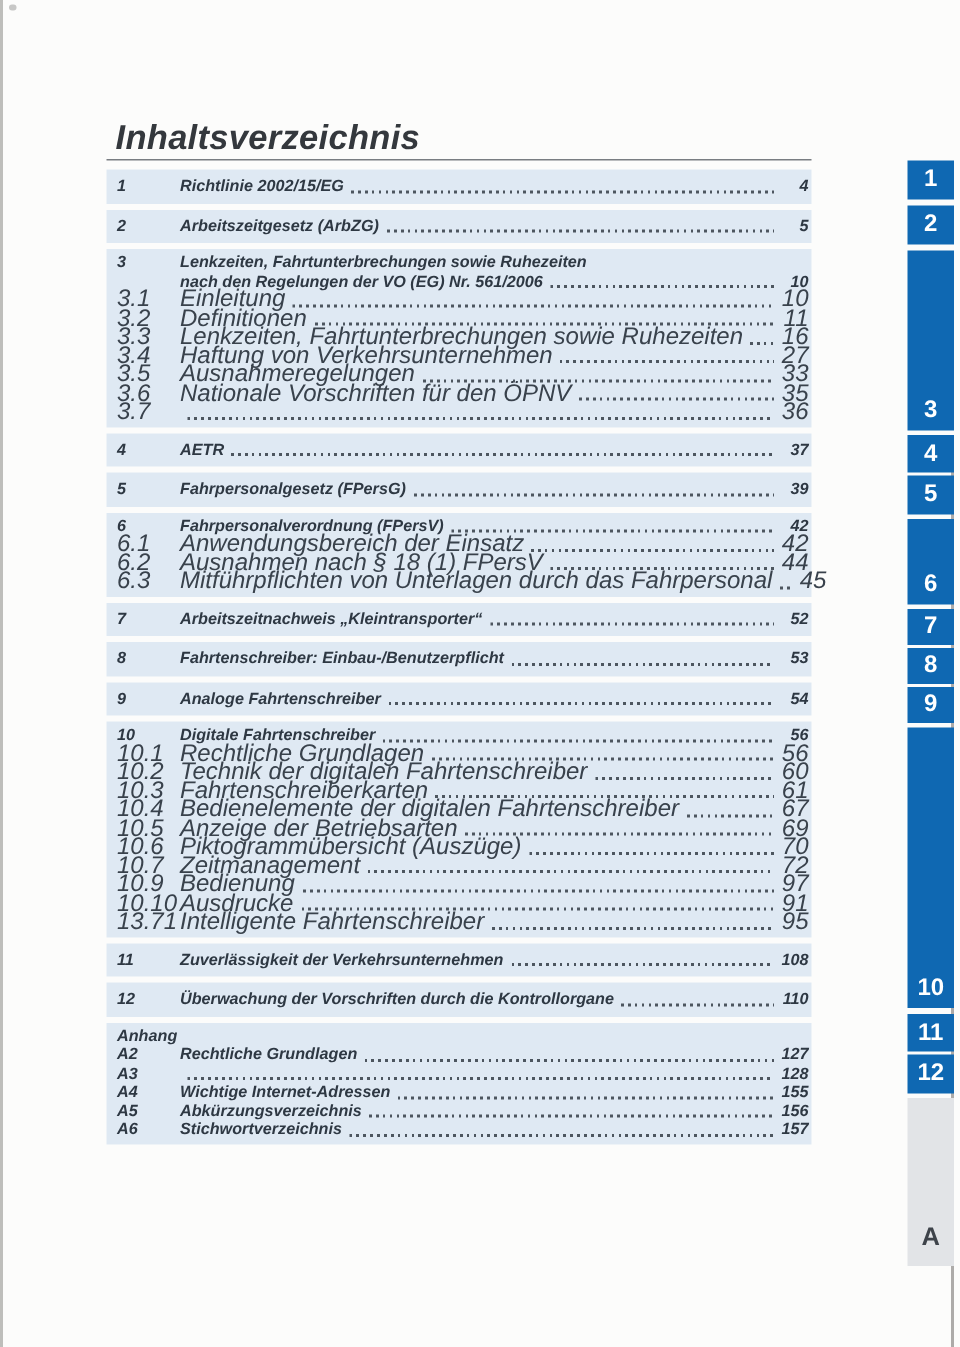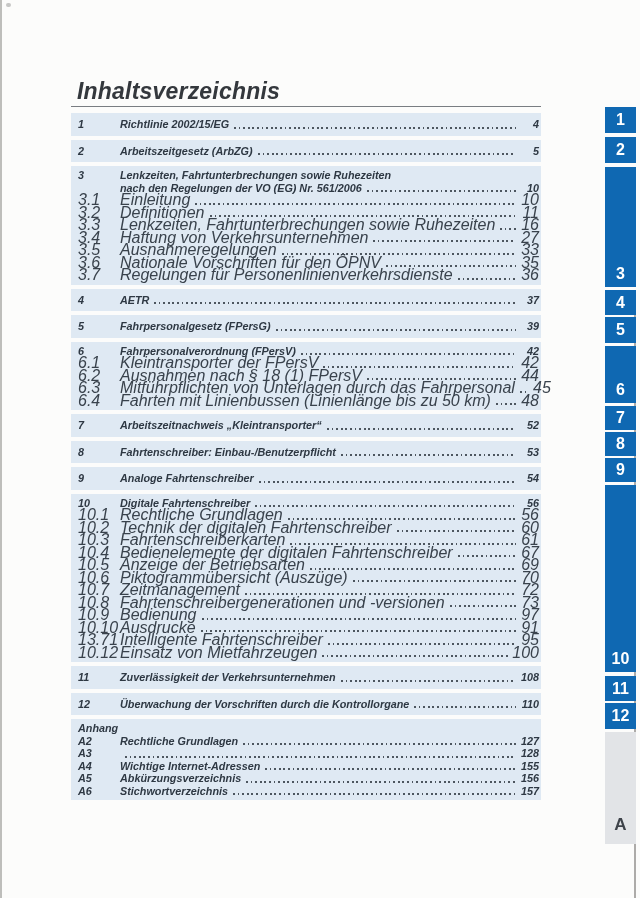--- a/index.html
+++ b/index.html
@@ -118,21 +118,20 @@
             <span class="pagenum">33</span>
           </div>
           <div class="row">
             <span class="num">3.6</span>
             <span class="title">Nationale Vorschriften für den ÖPNV</span>
             <span class="dots"></span>
             <span class="pagenum">35</span>
           </div>
           <div class="row">
             <span class="num">3.7</span>
-            <span class="title">Regelungen für Personenlinienverkehrsdienste</span>
             <span class="dots"></span>
             <span class="pagenum">36</span>
           </div>
         </div>
         <div class="section single">
           <div class="row bold">
             <span class="num">4</span>
             <span class="title">AETR</span>
             <span class="dots"></span>
             <span class="pagenum">37</span>
@@ -148,42 +147,36 @@
         </div>
         <div class="section">
           <div class="row bold">
             <span class="num">6</span>
             <span class="title">Fahrpersonalverordnung (FPersV)</span>
             <span class="dots"></span>
             <span class="pagenum">42</span>
           </div>
           <div class="row">
             <span class="num">6.1</span>
-            <span class="title">Kleintransporter der FPersV</span>
+            <span class="title">Anwendungsbereich der Einsatz</span>
             <span class="dots"></span>
             <span class="pagenum">42</span>
           </div>
           <div class="row">
             <span class="num">6.2</span>
             <span class="title">Ausnahmen nach § 18 (1) FPersV</span>
             <span class="dots"></span>
             <span class="pagenum">44</span>
           </div>
           <div class="row">
             <span class="num">6.3</span>
             <span class="title">Mitführpflichten von Unterlagen durch das Fahrpersonal</span>
             <span class="dots"></span>
             <span class="pagenum">45</span>
           </div>
-          <div class="row">
-            <span class="num">6.4</span>
-            <span class="title">Fahrten mit Linienbussen (Linienlänge bis zu 50 km)</span>
-            <span class="dots"></span>
-            <span class="pagenum">48</span>
-          </div>
         </div>
         <div class="section single">
           <div class="row bold">
             <span class="num">7</span>
             <span class="title">Arbeitszeitnachweis „Kleintransporter“</span>
             <span class="dots"></span>
             <span class="pagenum">52</span>
           </div>
         </div>
         <div class="section single">
@@ -245,48 +238,36 @@
             <span class="dots"></span>
             <span class="pagenum">70</span>
           </div>
           <div class="row">
             <span class="num">10.7</span>
             <span class="title">Zeitmanagement</span>
             <span class="dots"></span>
             <span class="pagenum">72</span>
           </div>
           <div class="row">
-            <span class="num">10.8</span>
-            <span class="title">Fahrtenschreibergenerationen und -versionen</span>
-            <span class="dots"></span>
-            <span class="pagenum">73</span>
-          </div>
-          <div class="row">
             <span class="num">10.9</span>
             <span class="title">Bedienung</span>
             <span class="dots"></span>
             <span class="pagenum">97</span>
           </div>
           <div class="row">
             <span class="num">10.10</span>
             <span class="title">Ausdrucke</span>
             <span class="dots"></span>
             <span class="pagenum">91</span>
           </div>
           <div class="row">
             <span class="num">13.71</span>
             <span class="title">Intelligente Fahrtenschreiber</span>
             <span class="dots"></span>
             <span class="pagenum">95</span>
-          </div>
-          <div class="row">
-            <span class="num">10.12</span>
-            <span class="title">Einsatz von Mietfahrzeugen</span>
-            <span class="dots"></span>
-            <span class="pagenum">100</span>
           </div>
         </div>
         <div class="section single">
           <div class="row bold">
             <span class="num">11</span>
             <span class="title">Zuverlässigkeit der Verkehrsunternehmen</span>
             <span class="dots"></span>
             <span class="pagenum">108</span>
           </div>
         </div>

